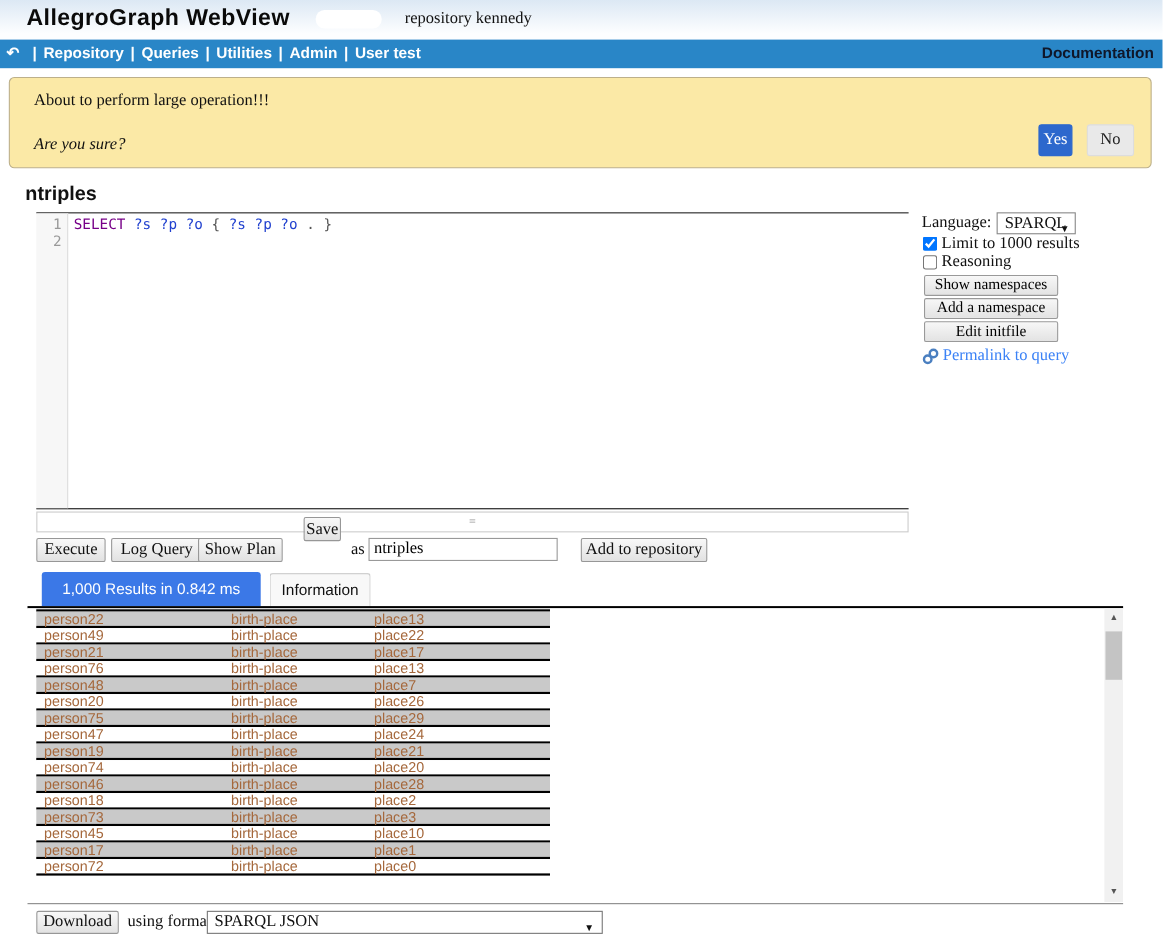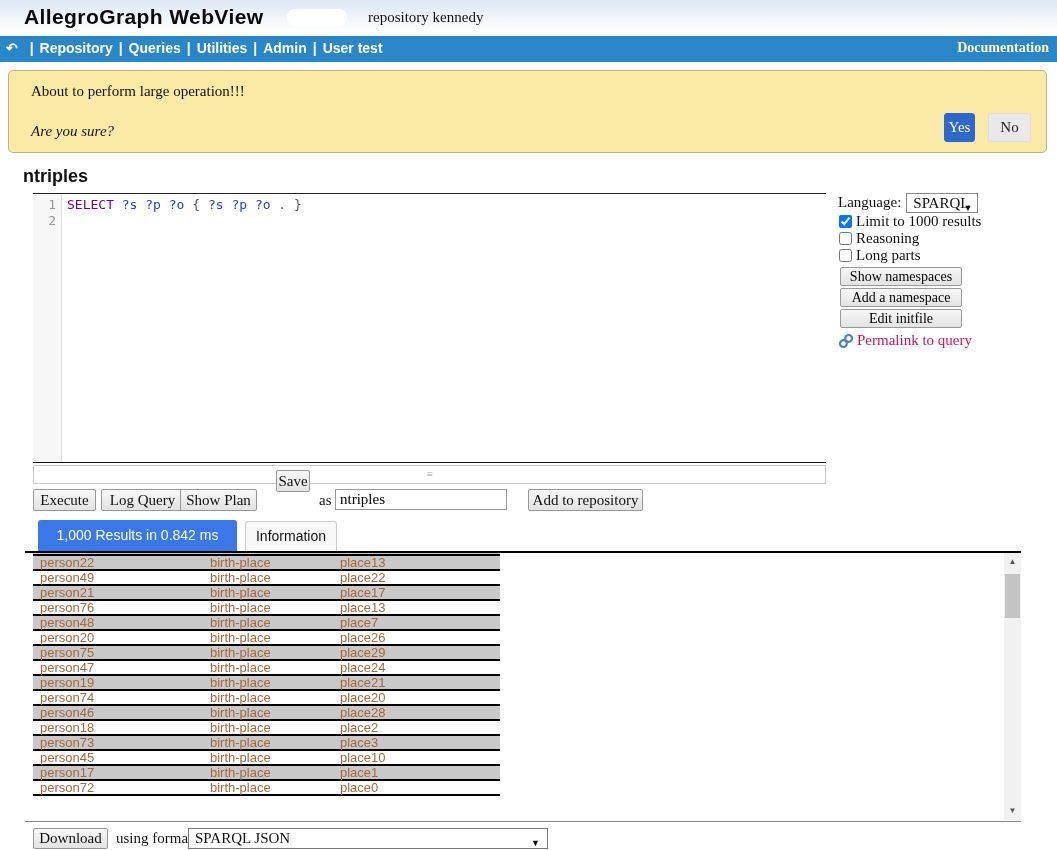--- a/index.html
+++ b/index.html
@@ -18,21 +18,21 @@
                  background:#fff; border-radius:8px; }
   .repo-label { position:absolute; left:368px; top:9px; font-size:15px; }
 
   
   .nav { position:absolute; left:0; top:36px; width:1057px; height:26px; background:#2986c7; }
   .nav-left { position:absolute; left:6px; top:4px; color:#fff; font-family:"Liberation Sans",sans-serif;
               font-weight:bold; font-size:14px; white-space:nowrap; }
   .back-icon { font-size:14px; margin-right:2px; cursor:pointer; }
   .nav-sep { margin:0 6px; }
   .nav-item { cursor:pointer; }
-  .nav-doc { position:absolute; right:8px; top:4px; color:#fef9c3; font-family:Liberation Serif, serif;
+  .nav-doc { position:absolute; right:8px; top:4px; color:#0f172a; font-family:Liberation Sans, sans-serif;
              font-weight:bold; font-size:14px; cursor:pointer; }
 
   
   .banner { position:absolute; left:8px; top:70px; width:1039px; height:83px;
             background:#fbe9a6; border:1px solid #bdb08a; border-radius:5px; }
   .banner-message { position:absolute; left:22px; top:12px; font-size:15px; }
   .banner-question { position:absolute; left:22px; bottom:12px; font-size:15px; font-style:italic; }
   .yes-button { position:absolute; right:71px; bottom:10px; width:31px; height:29px;
                 background:#2d68cd; color:#fff; border:1px solid #2d68cd; border-radius:3px;
                 font:15px "Liberation Serif",serif; cursor:pointer; }
@@ -119,21 +119,21 @@
   .controls { position:absolute; left:838px; top:192px; width:216px; font-size:15px; }
   .lang-row { display:flex; align-items:center; gap:5px; height:21px; }
   .lang-select { position:relative; width:72px; height:20px; border:1px solid #888; background:#fff;
                  font-size:15px; line-height:18px; padding-left:6px; cursor:pointer; }
   .lang-select .caret { right:5px; top:5px; }
   .cb-row { display:flex; align-items:center; height:17px; cursor:pointer; }
   .cb-row input { width:13px; height:13px; margin:0 4px 0 1px; }
   .namespace-buttons { display:flex; flex-direction:column; gap:2px; margin:3px 0 0 2px; width:122px; }
   .side-btn { height:19px; background:linear-gradient(#f7f7f7,#e3e3e3); border:1px solid #999;
               border-radius:2px; font:14px "Liberation Serif",serif; cursor:pointer; }
-  .permalink { display:flex; align-items:center; gap:3px; margin-top:4px; color:#be185d; cursor:pointer; }
+  .permalink { display:flex; align-items:center; gap:3px; margin-top:4px; color:#3b82f6; cursor:pointer; }
   .chain-icon { width:16px; height:16px; display:inline-block; }
 </style>
 </head>
 <body>
 
 <div class="header">
   <div class="app-title">AllegroGraph WebView</div>
   <div class="header-pill"></div>
   <div class="repo-label">repository kennedy</div>
 </div>
@@ -177,24 +177,20 @@
   </div>
   <div>
       <label class="cb-row">
         <input type="checkbox" checked="" style="">
         <span>Limit to 1000 results</span>
       </label>
       <label class="cb-row">
         <input type="checkbox" style="">
         <span>Reasoning</span>
       </label>
-      <label class="cb-row">
-        <input type="checkbox" style="">
-        <span>Long parts</span>
-      </label>
     </div>
   <div class="namespace-buttons">
       <button class="side-btn">Show namespaces</button>
       <button class="side-btn">Add a namespace</button>
       <button class="side-btn">Edit initfile</button>
     </div>
   <div class="permalink">
     <span class="chain-icon">
       <svg viewBox="0 0 16 16" width="16" height="16">
         <g fill="none" stroke="#4a7fc0" stroke-width="2.2">

